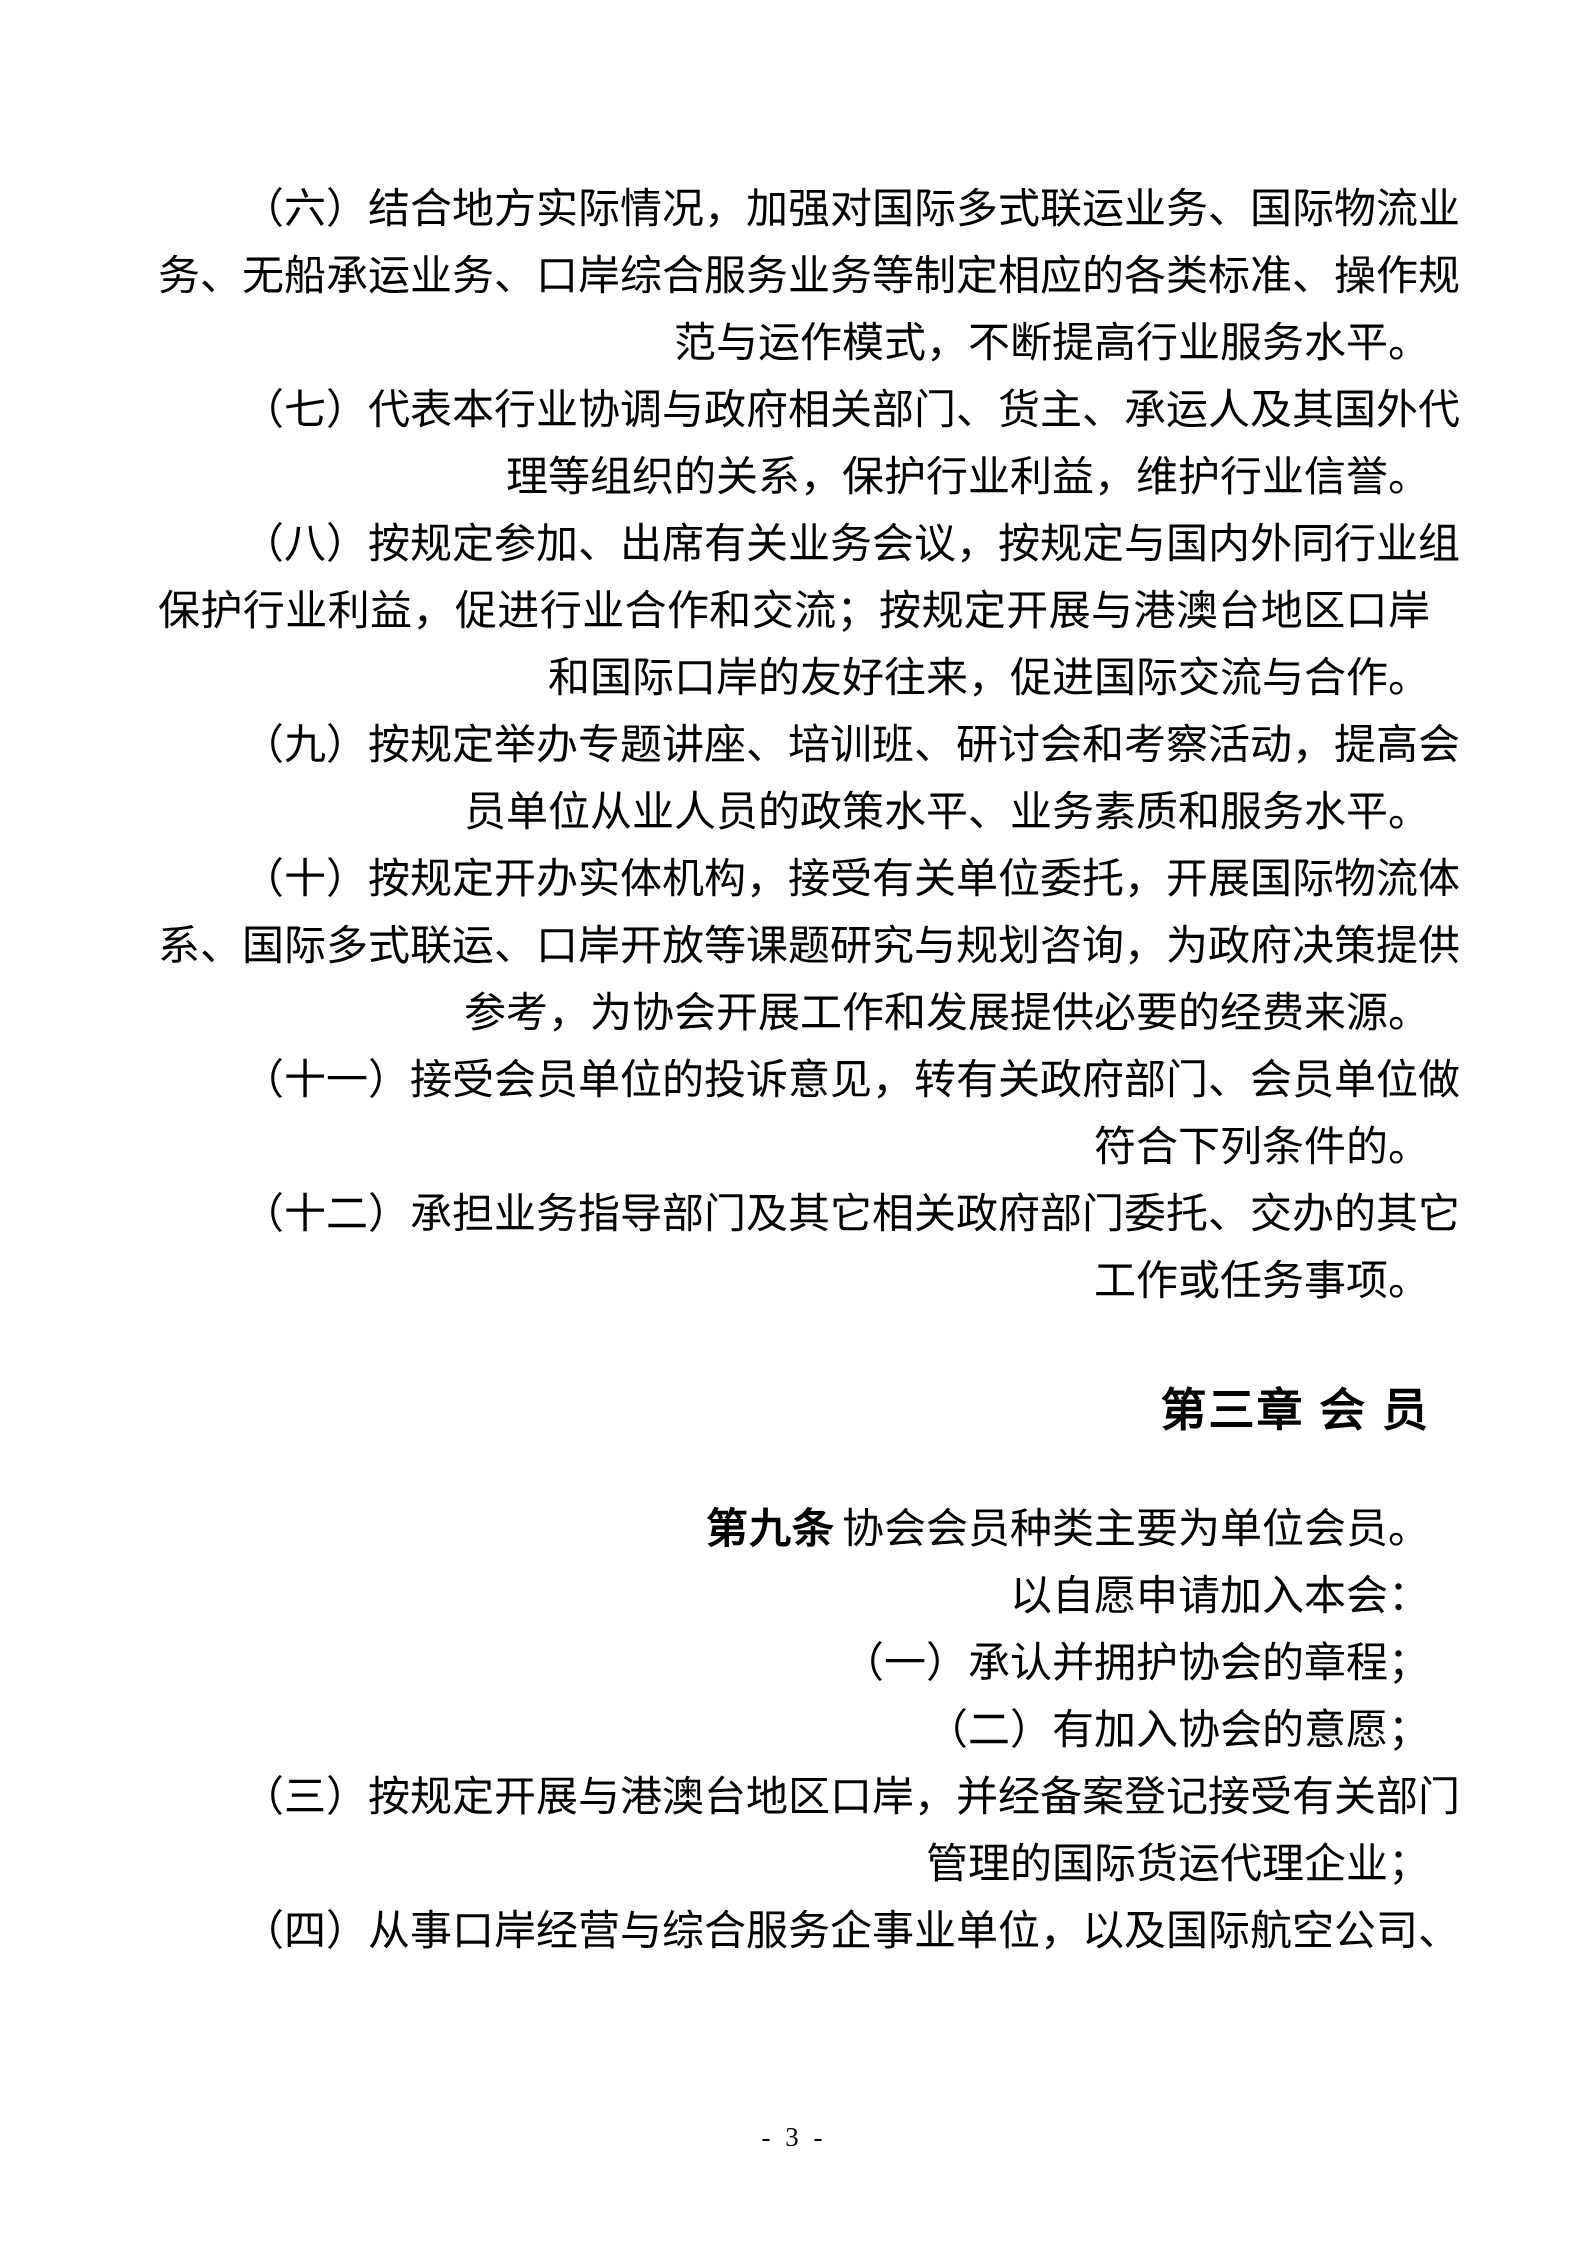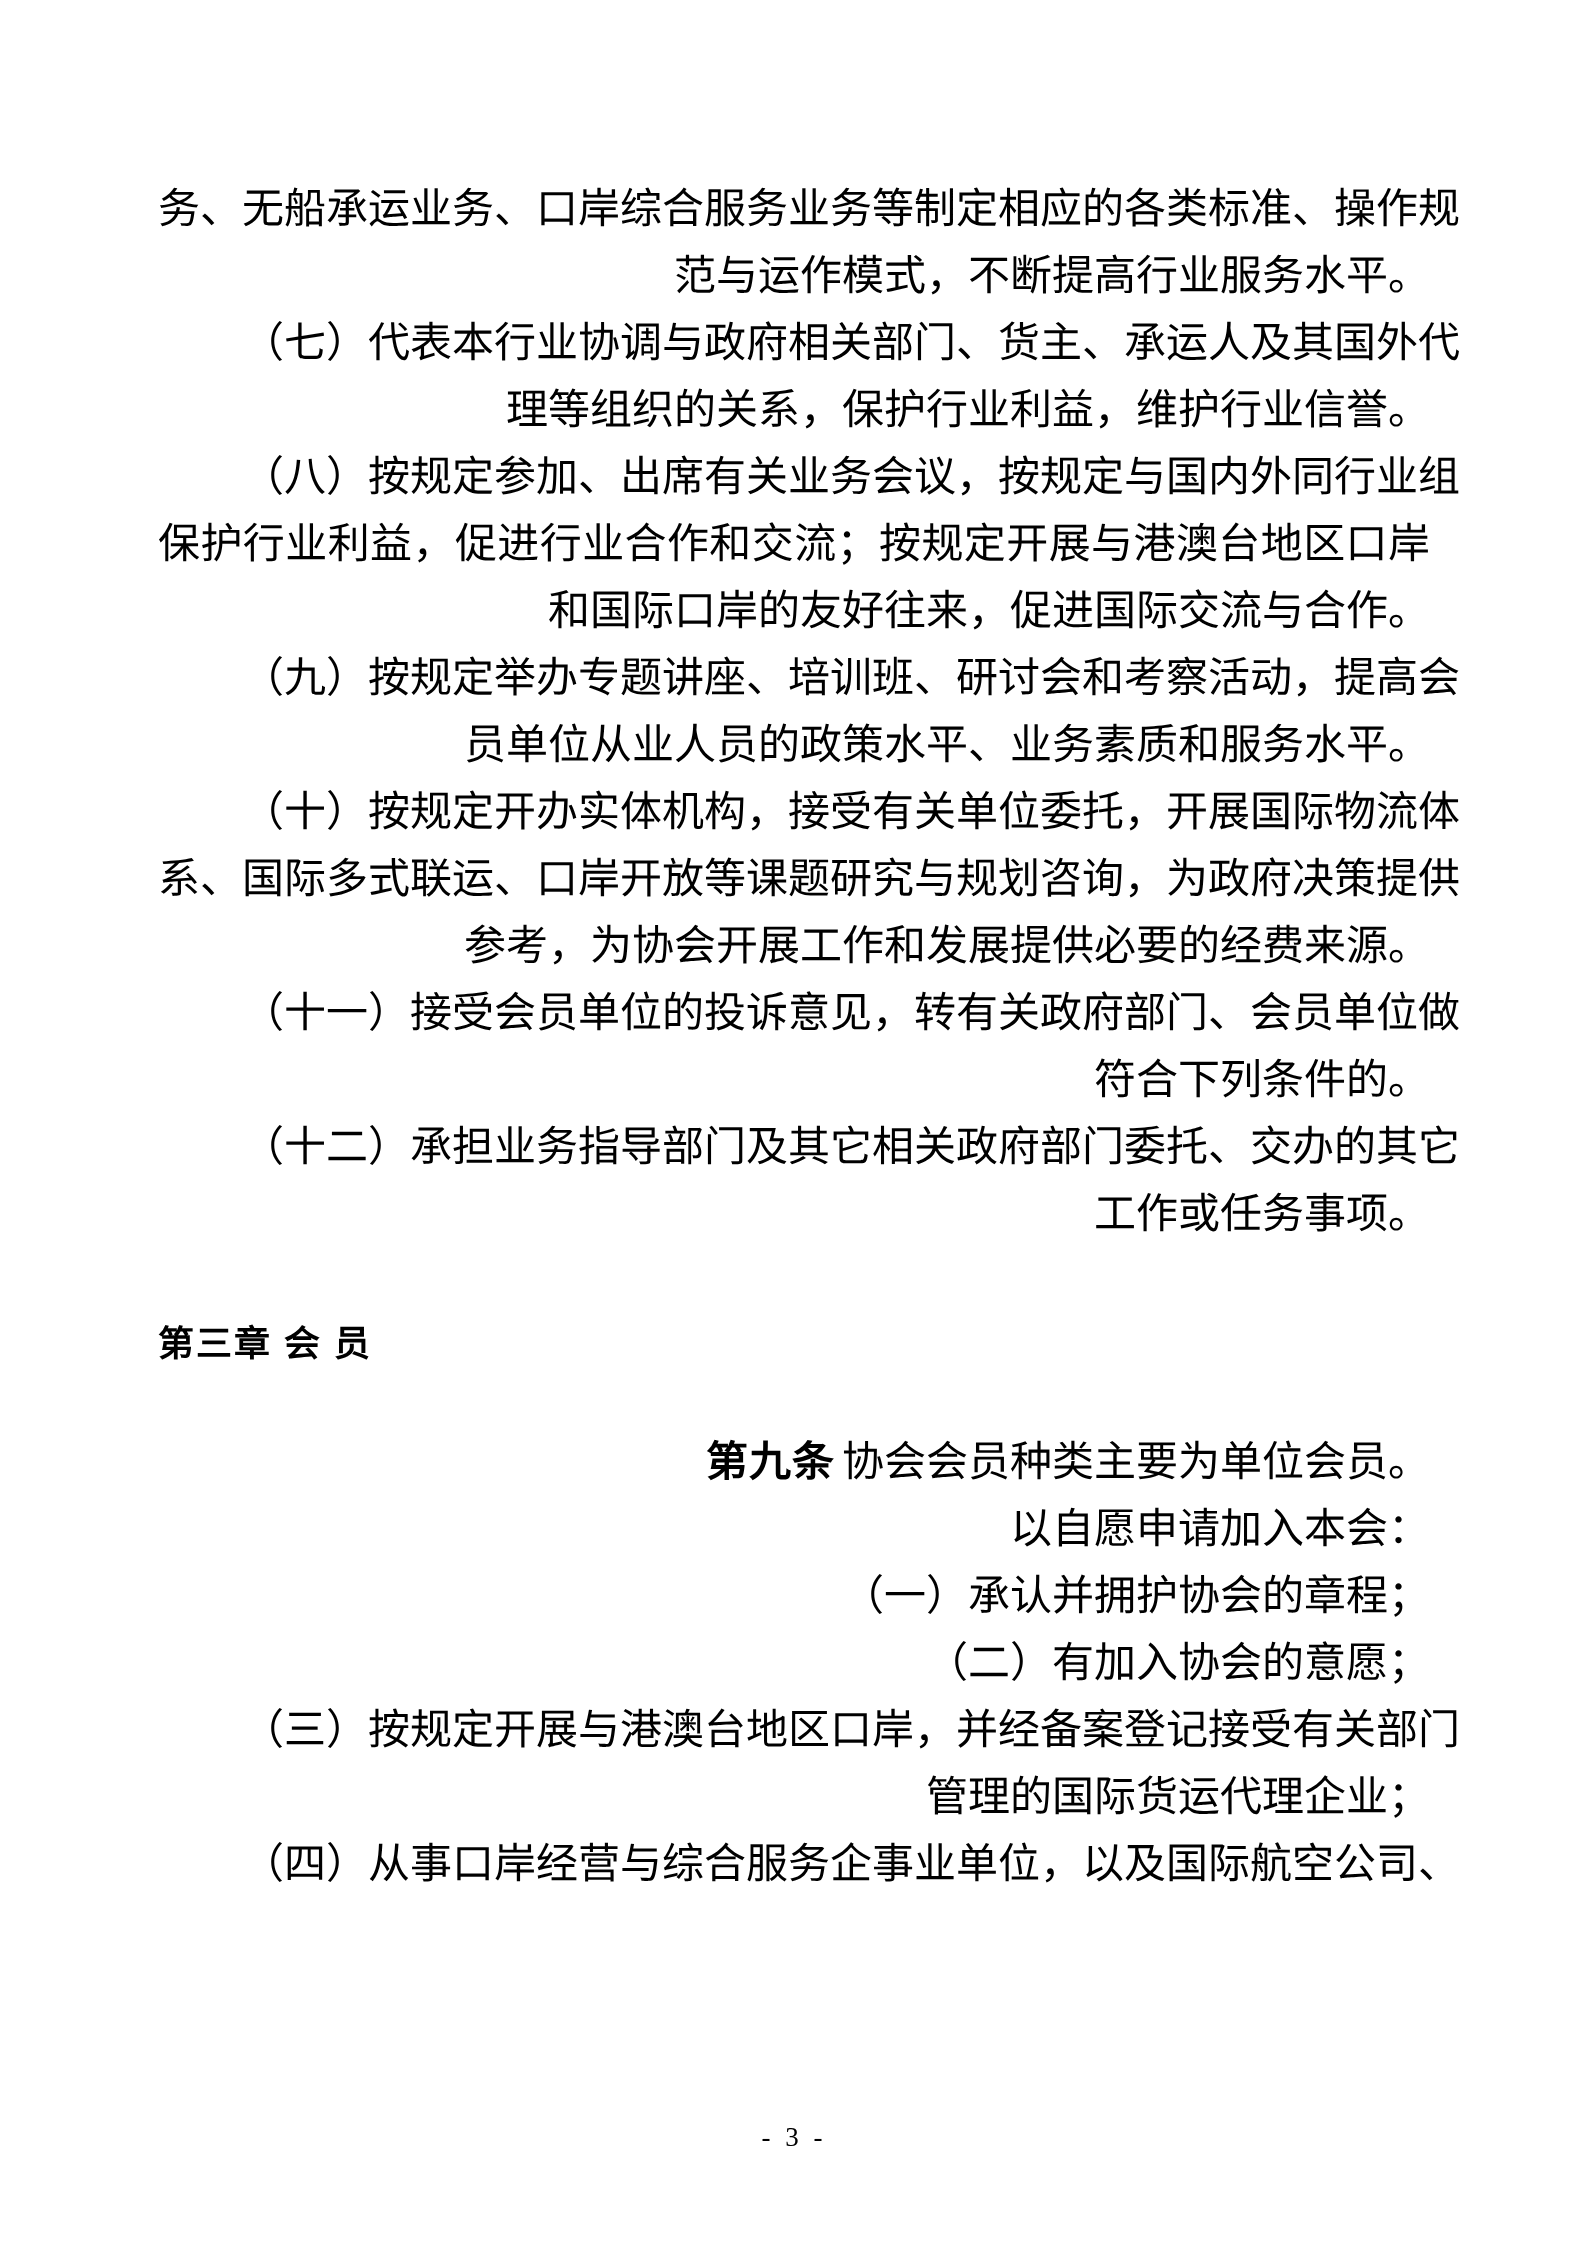--- a/index.html
+++ b/index.html
@@ -42,43 +42,44 @@
   }
   .art-no {
     font-weight: 700;
     font-family: "Liberation Sans", "DejaVu Sans", sans-serif;
     margin-right: 7px;
     letter-spacing: 1px;
   }
   .chapter {
     font-family: "Liberation Sans", "DejaVu Sans", sans-serif;
     font-weight: 700;
-    font-size: 36px;
+    font-size: 46px;
     line-height: 67px;
     letter-spacing: 2px;
-    text-align: left;
+    text-align: right;
     margin: 62px 0 51px 0;
   }
   .page-number {
     position: absolute;
     left: 0;
     right: 0;
     bottom: 92px;
     text-align: center;
     font-size: 27px;
     letter-spacing: 4px;
     color: #000000;
   }
 </style>
 </head>
 <body>
 
 <div class="page">
   <div class="body-text">
       <div class="para">
+        <div class="line indent fill">（六）结合地方实际情况，加强对国际多式联运业务、国际物流业</div>
         <div class="line fill">务、无船承运业务、口岸综合服务业务等制定相应的各类标准、操作规</div>
         <div class="line">范与运作模式，不断提高行业服务水平。</div>
       </div>
       <div class="para">
         <div class="line indent fill">（七）代表本行业协调与政府相关部门、货主、承运人及其国外代</div>
         <div class="line">理等组织的关系，保护行业利益，维护行业信誉。</div>
       </div>
       <div class="para">
         <div class="line indent fill">（八）按规定参加、出席有关业务会议，按规定与国内外同行业组</div>
         <div class="line fill">保护行业利益，促进行业合作和交流；按规定开展与港澳台地区口岸</div>

